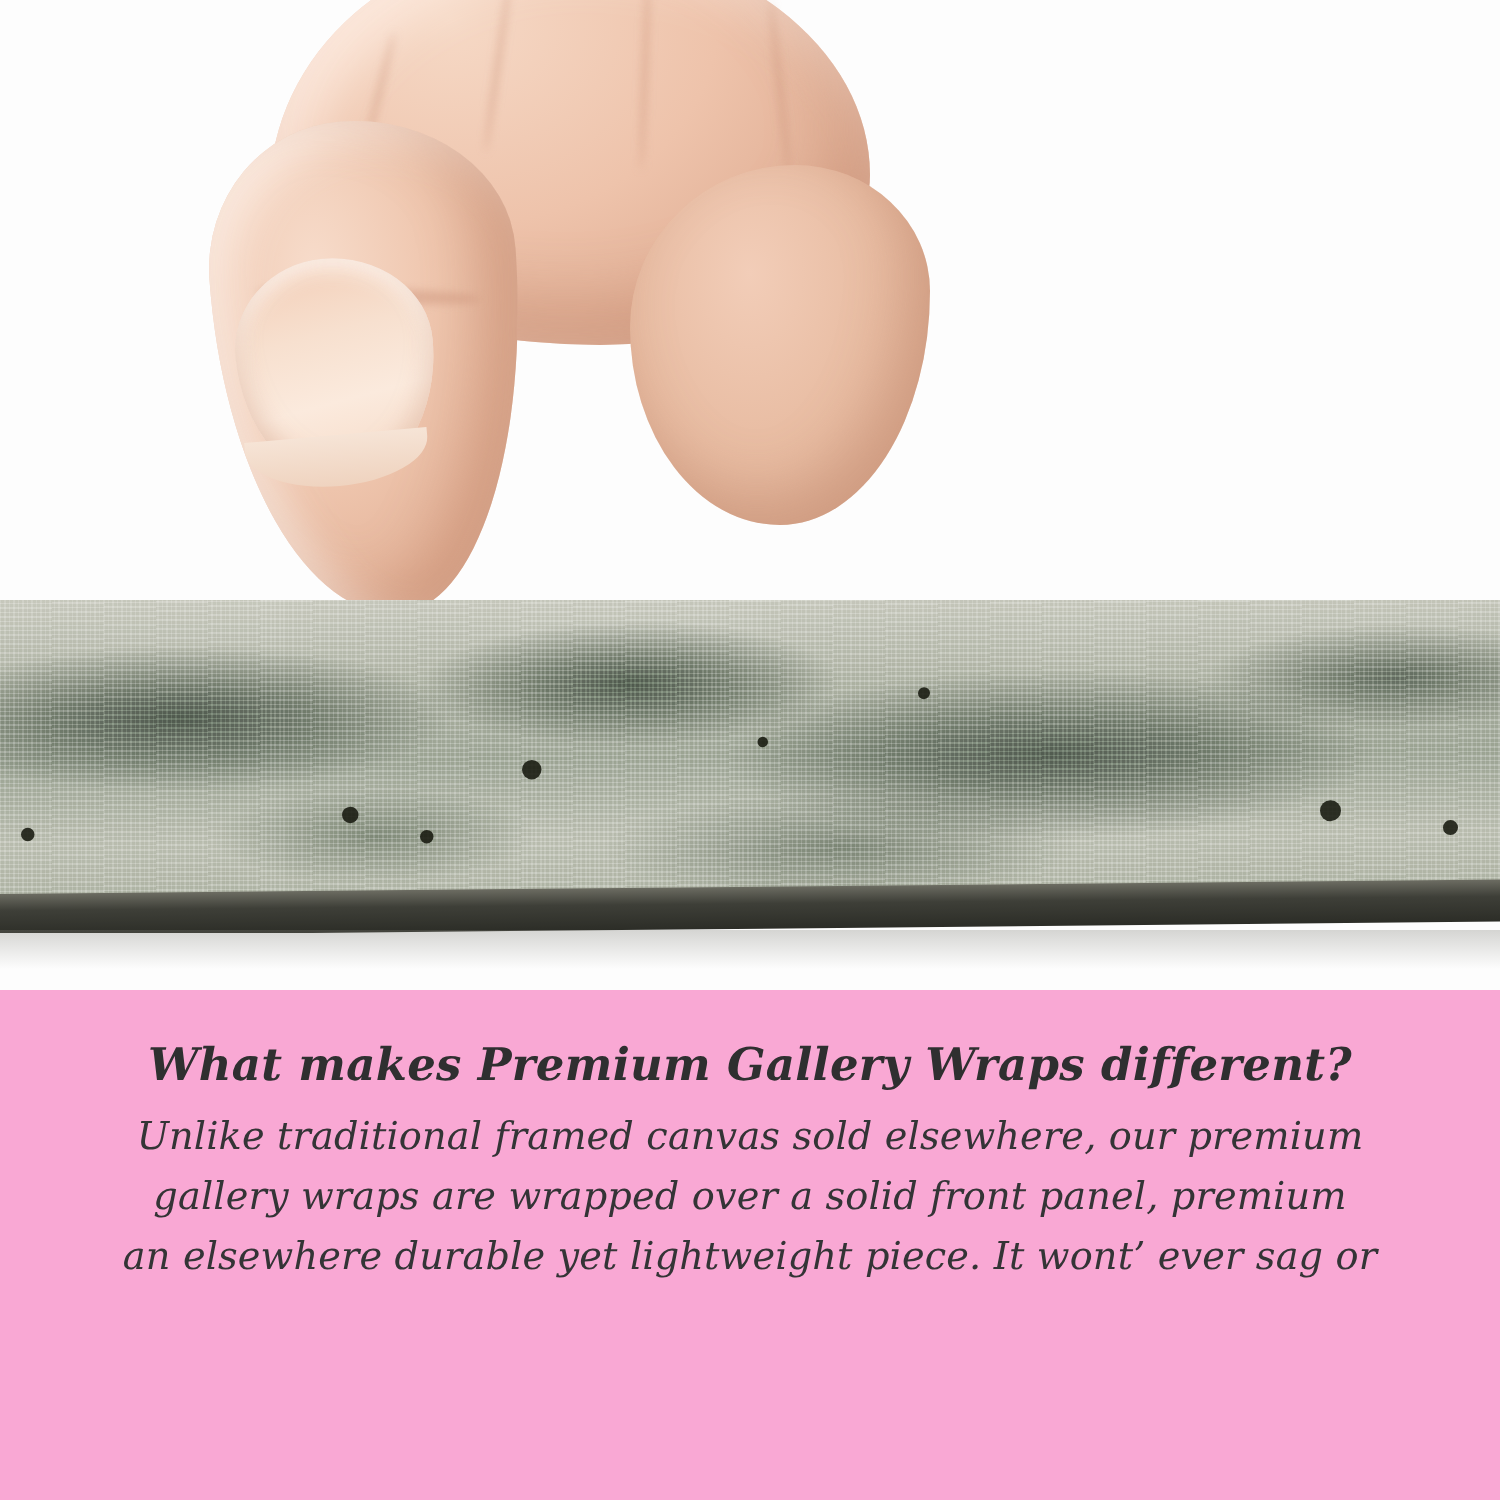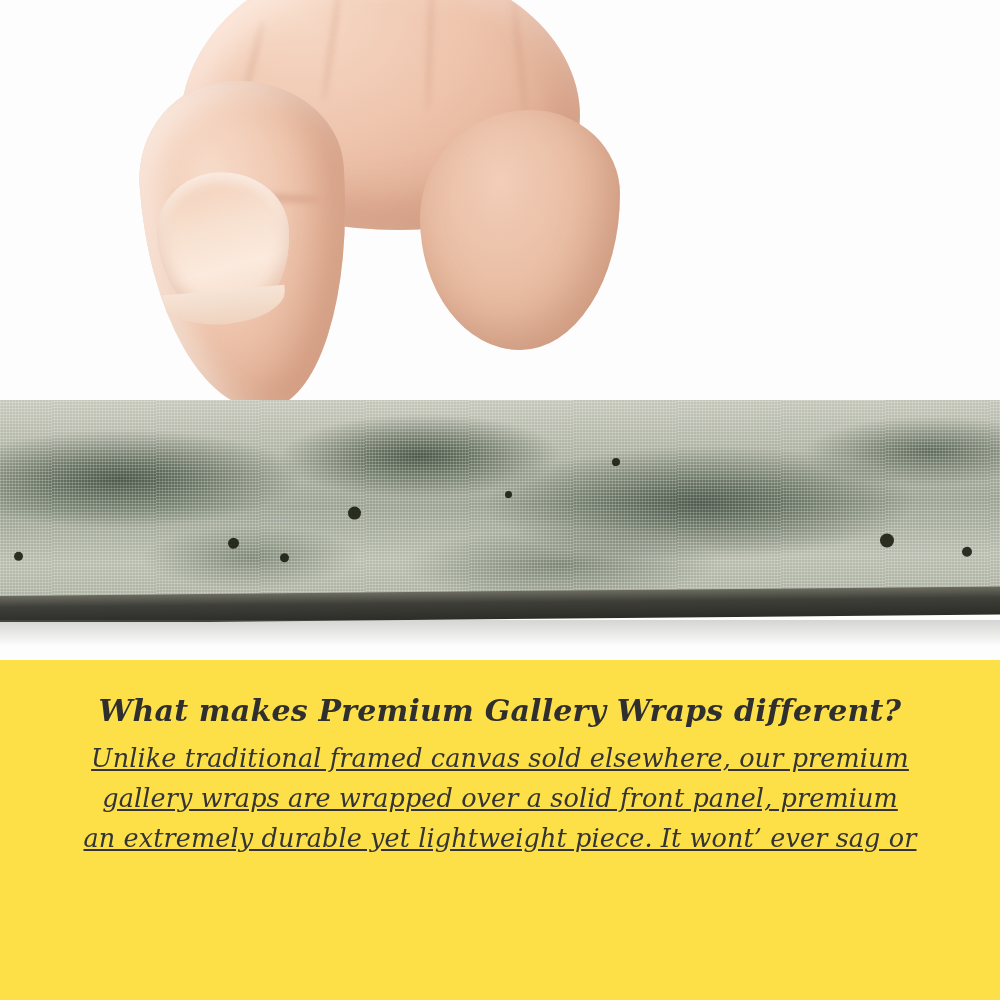--- a/index.html
+++ b/index.html
@@ -10,21 +10,21 @@
   body {
     width: 1000px;
     height: 1000px;
     font-family: "DejaVu Sans", sans-serif;
     overflow: hidden;
   }
   .page {
     position: relative;
     width: 1000px;
     height: 1000px;
-    background: #fde047;
+    background: #f9a8d4;
     overflow: hidden;
   }
 
   
   .photo {
     position: absolute;
     left: 0;
     top: 0;
     width: 1000px;
     height: 660px;
@@ -200,21 +200,20 @@
     letter-spacing: 0.2px;
     margin-bottom: 6px;
   }
   .caption-body p {
     margin: 0;
     font-style: italic;
     font-size: 25.5px;
     line-height: 40px;
     letter-spacing: 0.1px;
     color: #343436;
-    text-decoration: underline;
   }
 </style>
 </head>
 <body>
 
 <div class="page">
 
   <div class="photo">
 
     <div class="hand">
@@ -247,17 +246,17 @@
       <div class="strip-edge"></div>
     </div>
     <div class="strip-shadow"></div>
   </div>
 
   <div class="caption">
     <div class="caption-title">What makes Premium Gallery Wraps different?</div>
     <div class="caption-body">
       <p>Unlike traditional framed canvas sold elsewhere, our premium</p>
       <p>gallery wraps are wrapped over a solid front panel, premium</p>
-      <p>an extremely durable yet lightweight piece. It wont’ ever sag or</p>
+      <p>an elsewhere durable yet lightweight piece. It wont’ ever sag or</p>
     </div>
   </div>
 
 </div>
 
 </body></html>

